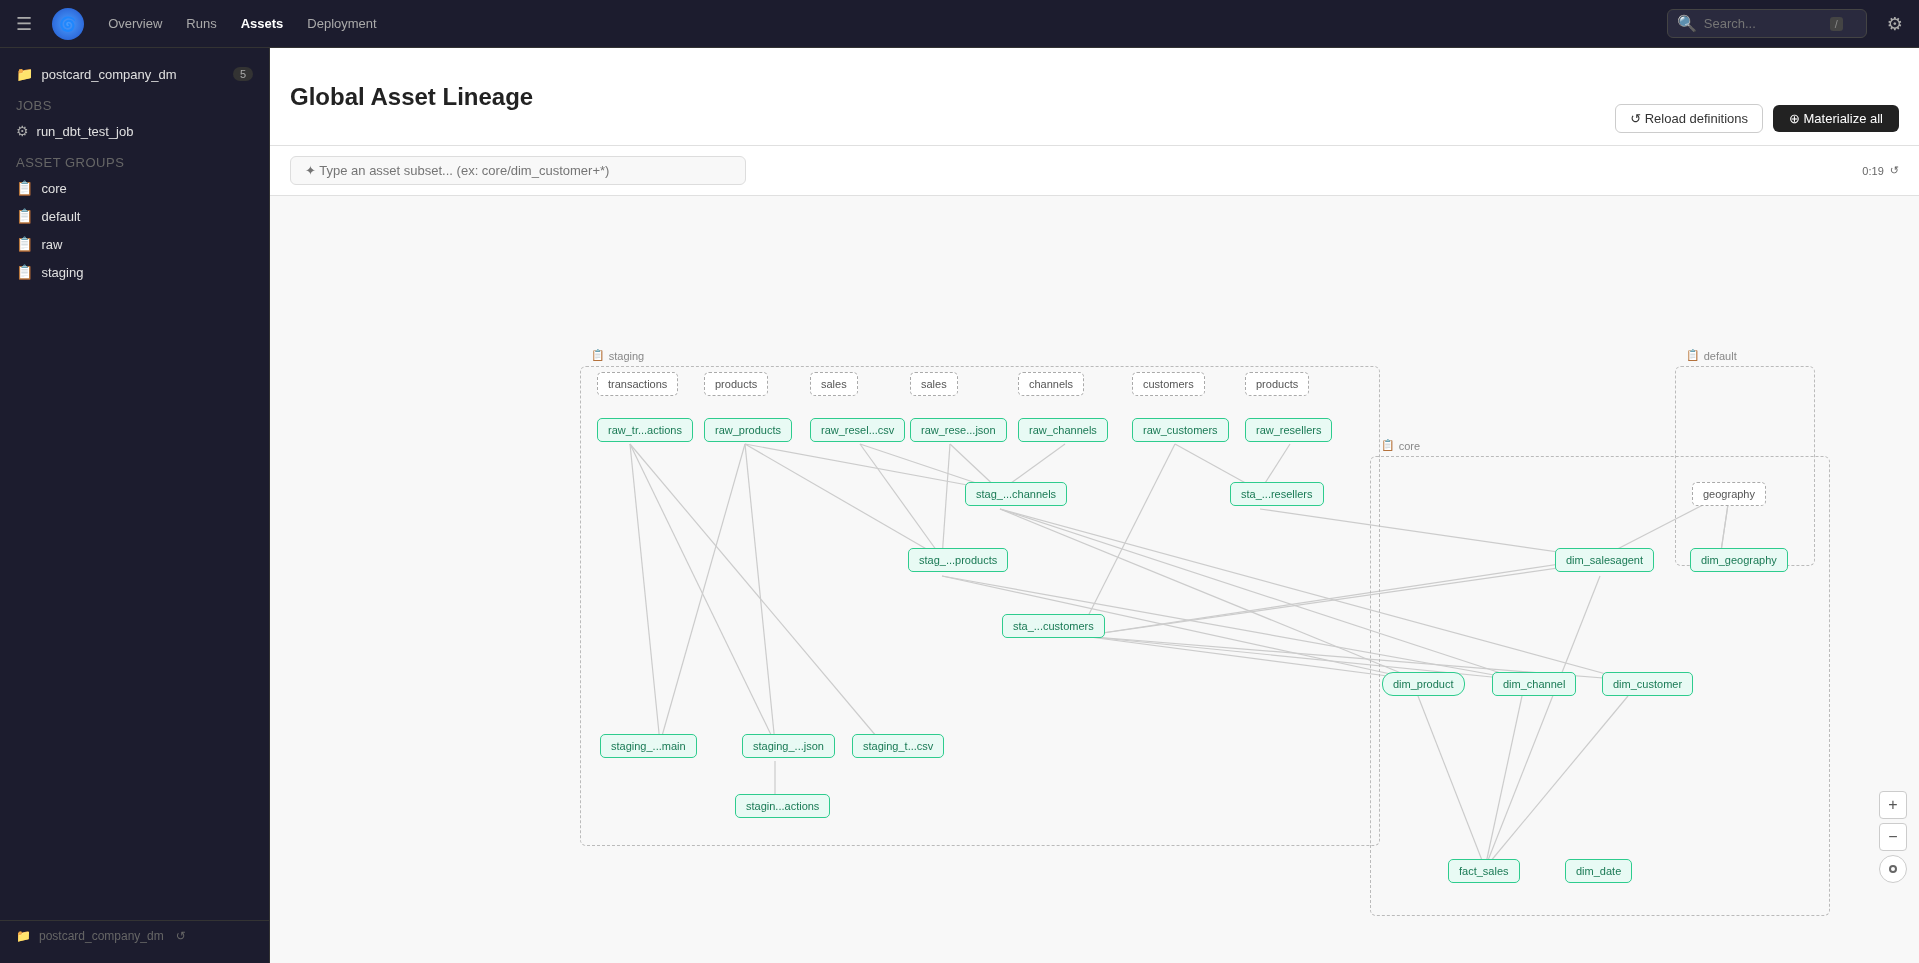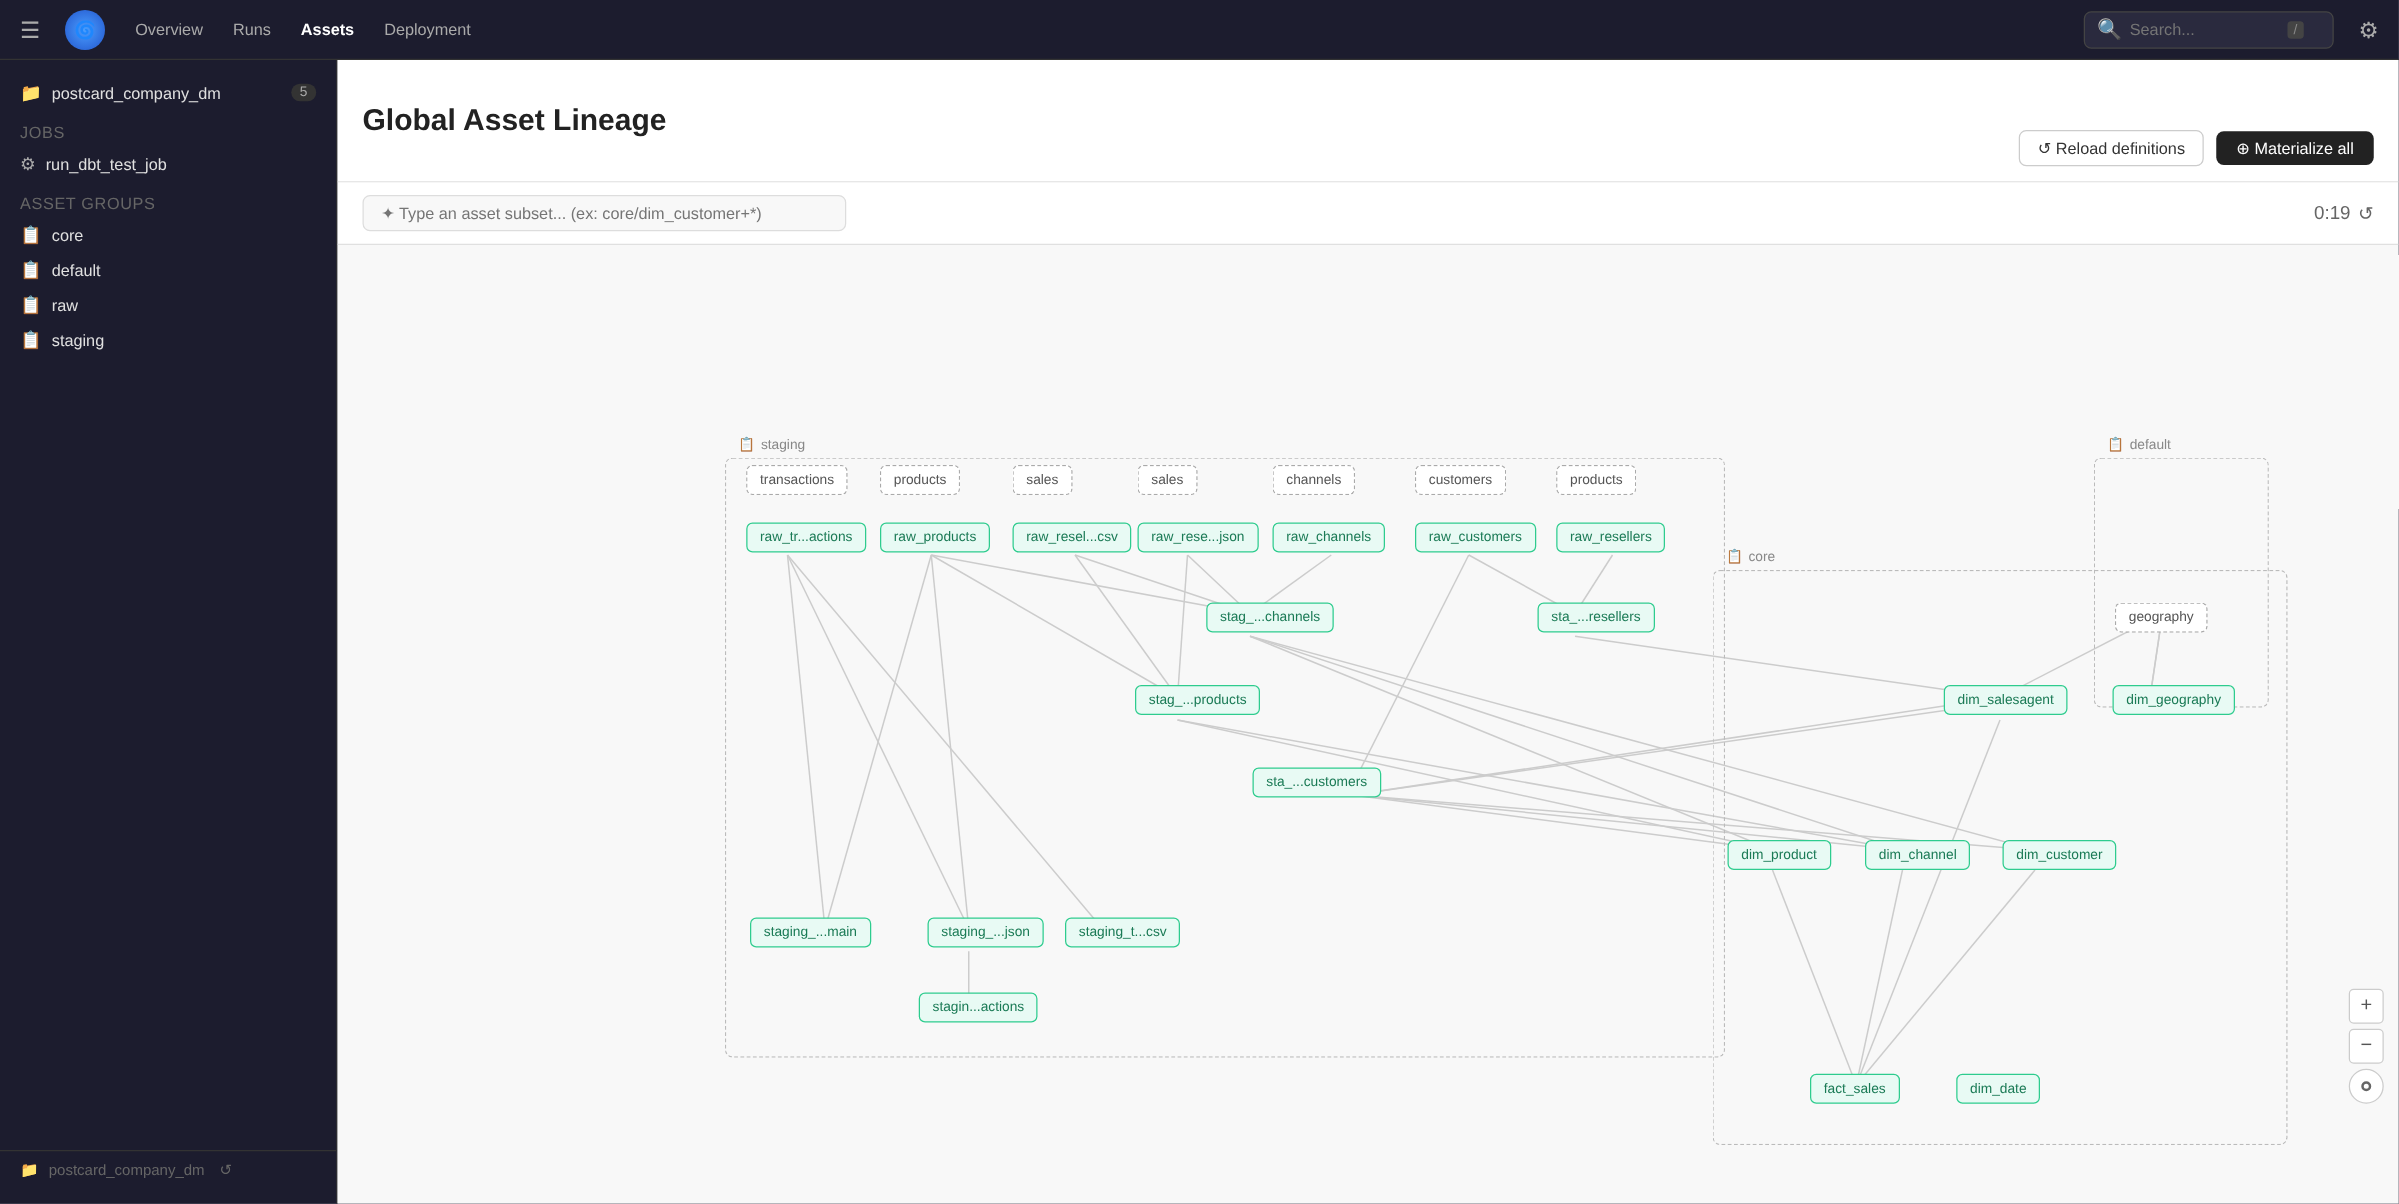--- a/index.html
+++ b/index.html
@@ -201,35 +201,35 @@
       justify-content: space-between;
       flex-shrink: 0;
     }
     .filter-input {
       background: #f8f8f8;
       border: 1px solid #ddd;
       border-radius: 6px;
       padding: 6px 14px;
       font-size: 13px;
       color: #666;
-      width: 387px;
+      width: 456px;
       display: flex;
       align-items: center;
       gap: 8px;
     }
     .filter-input input {
       background: none;
       border: none;
       outline: none;
       font-size: 13px;
       color: #666;
       width: 100%;
     }
     .timer {
-      font-size: 15px;
+      font-size: 11px;
       color: #666;
       display: flex;
       align-items: center;
       gap: 6px;
     }
 
     
     .lineage-canvas {
       flex: 1;
       position: relative;
@@ -544,21 +544,21 @@
       <div class="node node-staging" style="left:472px;top:538px;">
           <span>staging_...json</span>
         </div>
       <div class="node node-staging" style="left:582px;top:538px;">
           <span>staging_t...csv</span>
         </div>
       <div class="node node-staging" style="left:465px;top:598px;">
           <span>stagin...actions</span>
         </div>
 
-      <div class="node node-core" style="left:1112px;top:476px;">
+      <div class="node node-core" style="left:1112px;top:476px;border-radius:11px;">
           <span>dim_product</span>
         </div>
       <div class="node node-core" style="left:1222px;top:476px;">
           <span>dim_channel</span>
         </div>
       <div class="node node-core" style="left:1332px;top:476px;">
           <span>dim_customer</span>
         </div>
       <div class="node node-core" style="left:1285px;top:352px;">
           <span>dim_salesagent</span>

